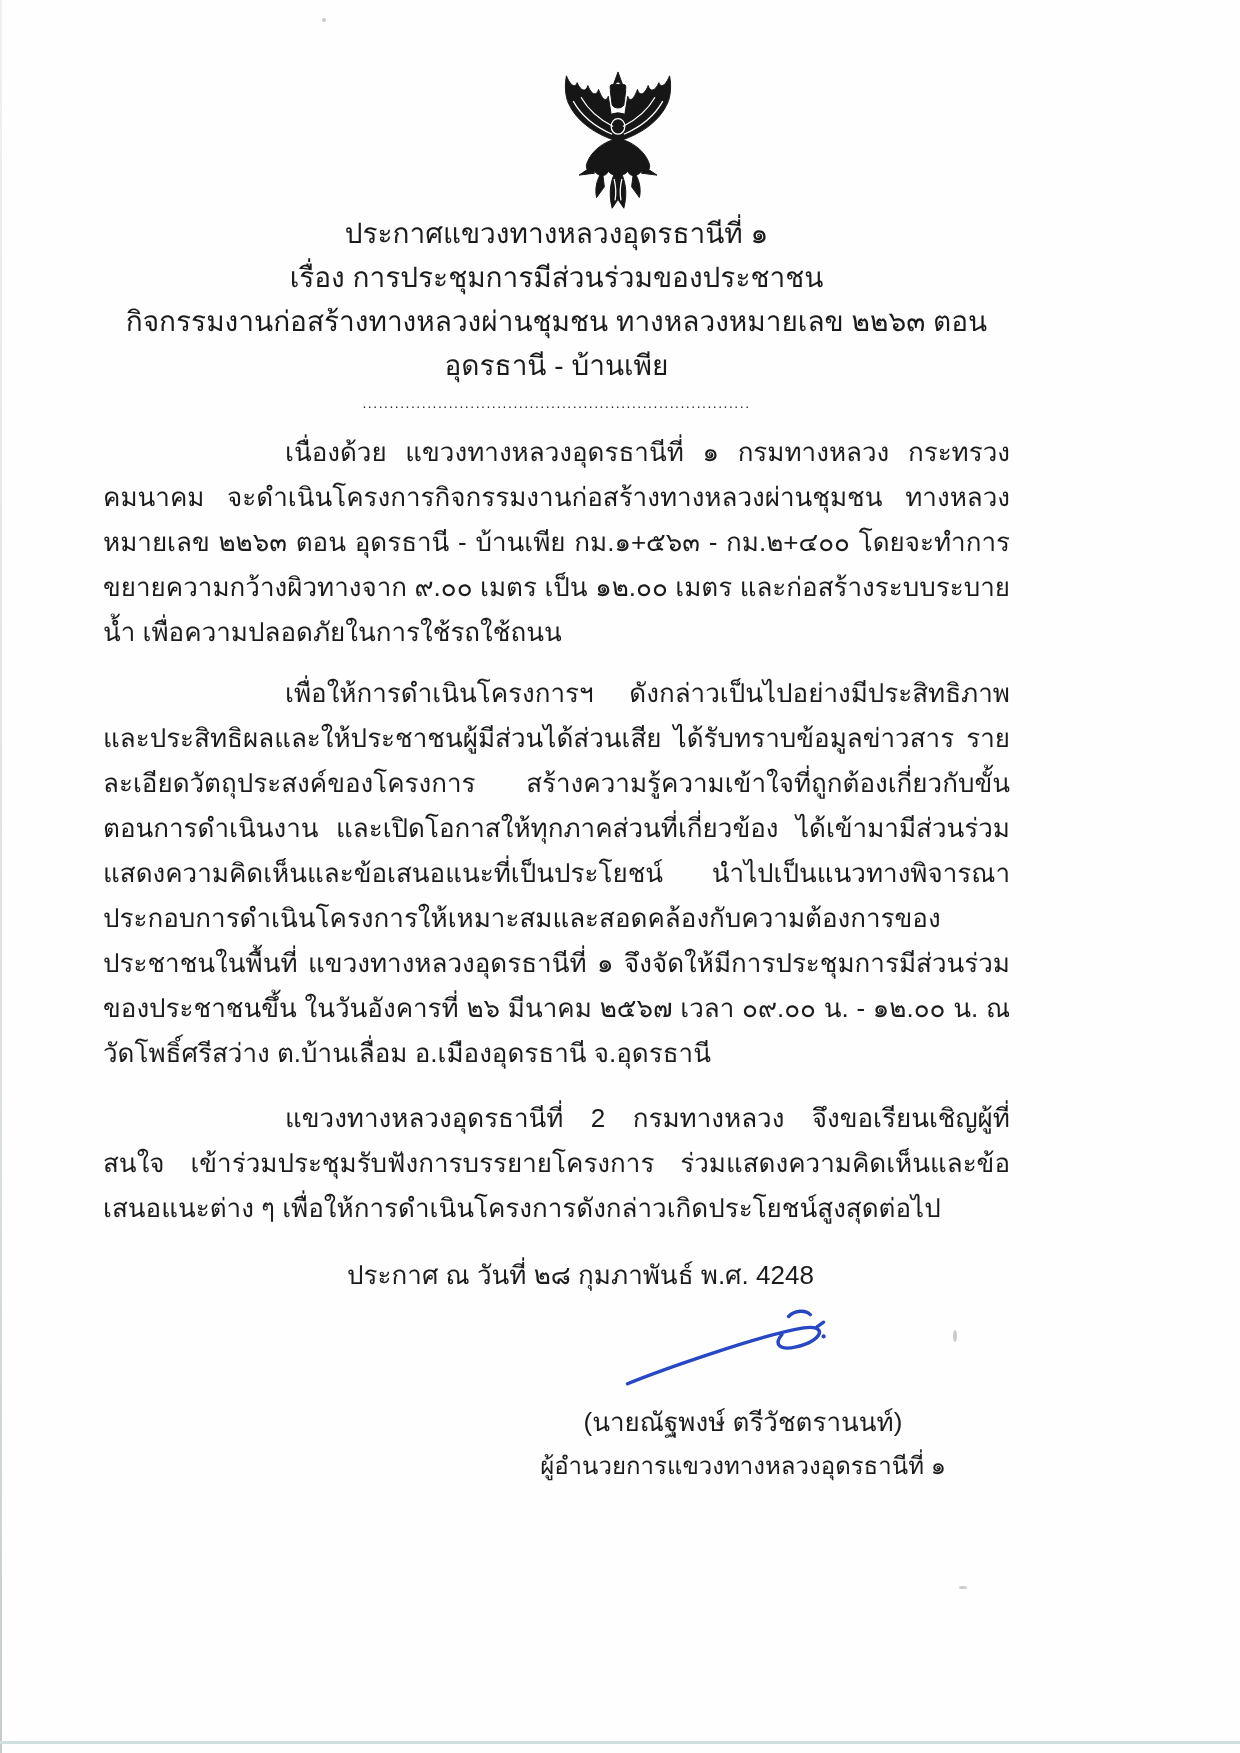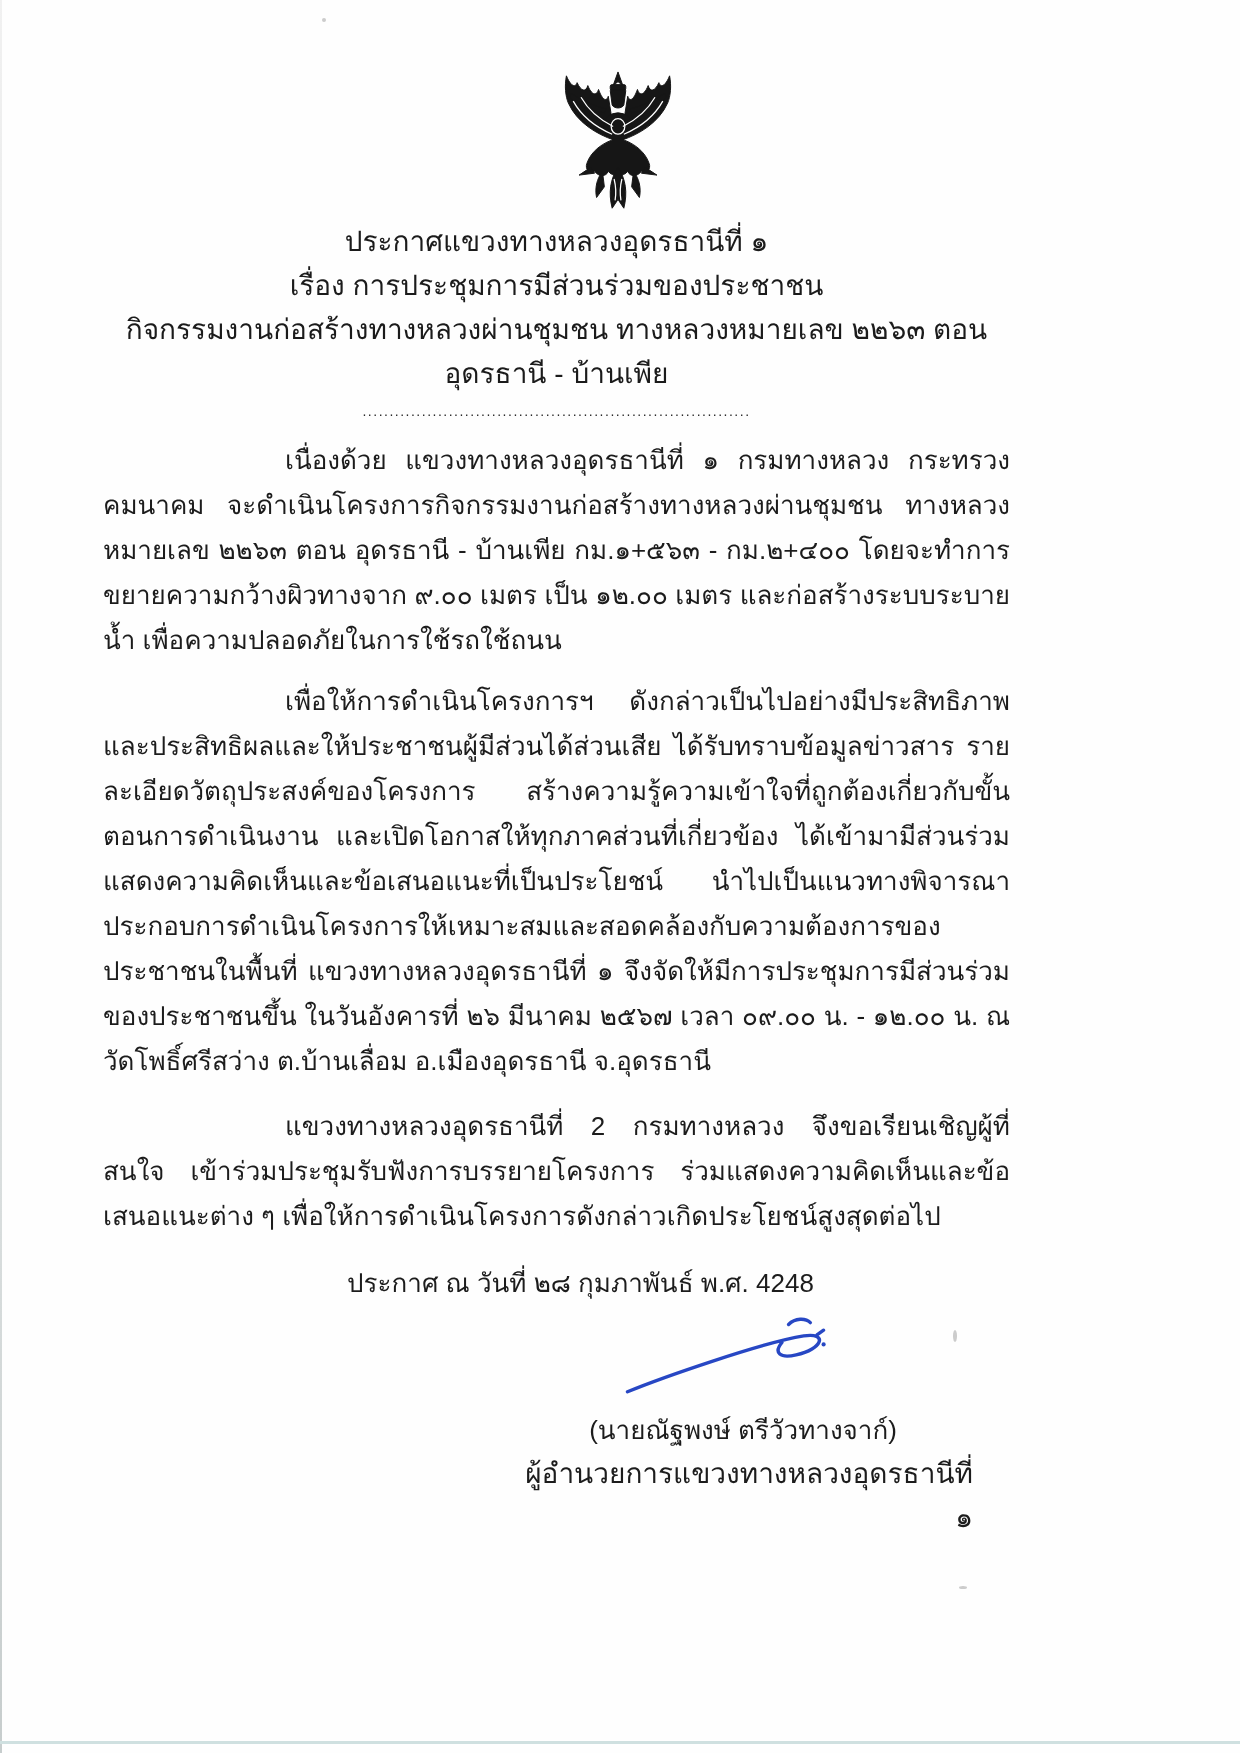--- a/index.html
+++ b/index.html
@@ -20,21 +20,21 @@
     position: absolute;
     left: 540px;
     top: 70px;
     width: 156px;
     height: 146px;
   }
   .emblem svg { width: 100%; height: 100%; }
   .content {
     position: absolute;
     left: 103px;
-    top: 8px;
+    top: 0;
     width: 907px;
   }
   .title-block {
     padding-top: 212px;
     text-align: center;
     font-size: 28px;
     line-height: 44px;
     color: #1b1b1b;
   }
   .separator {
@@ -80,23 +80,22 @@
     left: 95px;
     top: 4px;
     width: 255px;
     height: 90px;
   }
   .signer-name {
     font-size: 26px;
     line-height: 44px;
   }
   .signer-title {
-    font-size: 28px;
+    font-size: 24px;
     line-height: 44px;
-    text-align: right;
   }
   
   .edge-left {
     position: absolute;
     left: 0; top: 0;
     width: 2px; height: 100%;
     background: linear-gradient(180deg, #e6e6e6 0%, #b9c2c2 70%, #9aa5a5 100%);
     opacity: 0.55;
   }
   .edge-bottom {
@@ -170,21 +169,21 @@
       <div class="signature-wrap">
         <svg viewBox="0 0 240 95" xmlns="http://www.w3.org/2000/svg" aria-hidden="true">
           <g stroke="#2747c4" stroke-width="3.6" fill="none" stroke-linecap="round" stroke-linejoin="round">
             <path d="M6 80 C40 66 148 28 192 21 C218 17 212 35 184 41 C167 45 160 39 169 28"></path>
             <path d="M176 9 C183 2 194 2 199 7"></path>
             <path d="M206 20 l7 -5"></path>
             <circle cx="213" cy="30" r="2.2" fill="#2747c4" stroke="none"></circle>
           </g>
         </svg>
       </div>
-      <div class="signer-name">(นายณัฐพงษ์  ตรีวัวทางจาก์)</div>
+      <div class="signer-name">(นายณัฐพงษ์  ตรีวัชตรานนท์)</div>
       <div class="signer-title">ผู้อำนวยการแขวงทางหลวงอุดรธานีที่ ๑</div>
     </div>
 
   </div>
 
   <div class="edge-left"></div>
   <div class="edge-bottom"></div>
   <div class="speck speck-1"></div>
   <div class="speck speck-2"></div>
   <div class="speck speck-3"></div>

